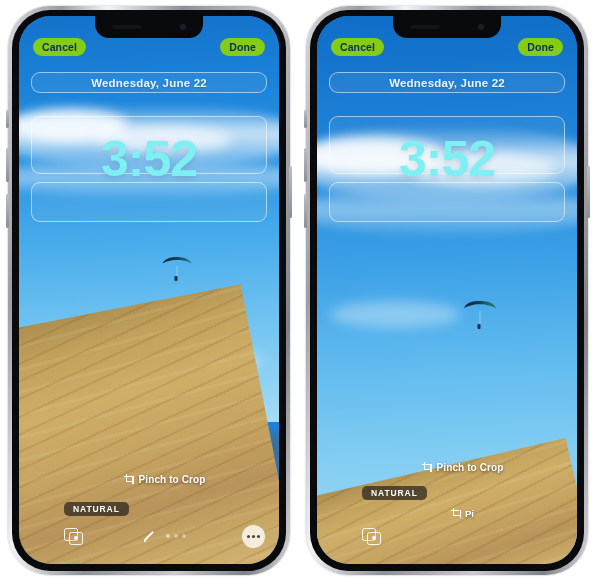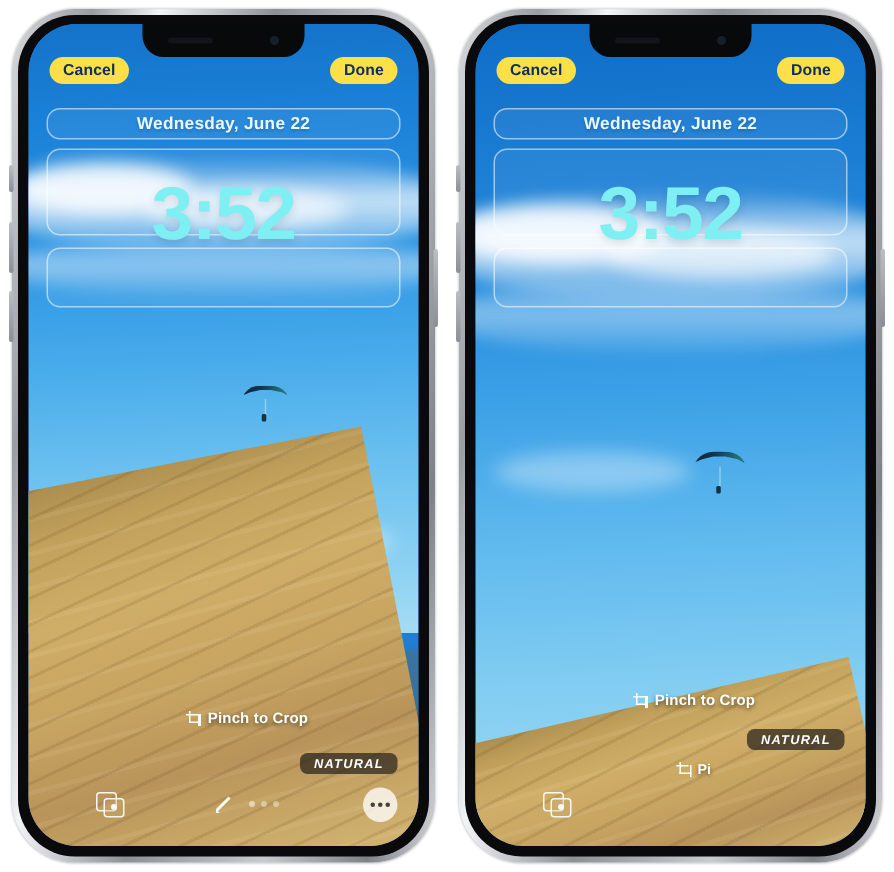--- a/index.html
+++ b/index.html
@@ -179,21 +179,21 @@
 
   
   .topbar {
     position: absolute; top: 0; left: 0; right: 0;
     height: 46px;
     display: flex; align-items: center; justify-content: space-between;
     padding: 16px 14px 0 14px;
     z-index: 40;
   }
   .pill {
-    background: #fde047;
+    background: #84cc16;
     color: #0e2f62;
     font-size: 10.5px;
     font-weight: bold;
     letter-spacing: .1px;
     border-radius: 11px;
     padding: 3.5px 9px;
     line-height: 1;
     border: none;
     cursor: pointer;
     white-space: nowrap;
@@ -205,21 +205,21 @@
     top: 56px; left: 0; right: 0;
     z-index: 35;
     padding: 0 12px;
   }
   .wbox {
     border: 1px solid rgba(255,255,255,.55);
     border-radius: 9px;
     background: rgba(255,255,255,.06);
     display: flex; align-items: center; justify-content: center;
   }
-  .wbox-date { height: 21px; margin-bottom: 6px; }
+  .wbox-date { height: 21px; margin-bottom: 23px; }
   .wbox-date span {
     color: #e8f6ff;
     font-size: 11.5px;
     font-weight: 600;
     letter-spacing: .2px;
     text-shadow: 0 1px 2px rgba(0,0,0,.18);
   }
   .wbox-time { height: 58px; margin-bottom: 8px; }
   .wbox-time span {
     color: #7ef0f4;
@@ -261,21 +261,21 @@
   }
   .crop-icon i {
     position: absolute; right: 0; top: 2px;
     width: 1.4px; height: 8px; background: #fff;
   }
   .crop-icon b {
     position: absolute; left: 0; top: 2px;
     width: 8px; height: 1.4px; background: #fff;
   }
 
-  .natural-row { display: flex; justify-content: flex-end; margin-bottom: 6px; font-style: italic; }
+  .natural-row { display: flex; justify-content: flex-start; margin-bottom: 6px; }
   .natural {
     background: rgba(40,34,28,.72);
     color: #ffffff;
     font-size: 8.5px;
     font-weight: bold;
     letter-spacing: .9px;
     padding: 3px 9px;
     border-radius: 5px;
     line-height: 1;
   }

